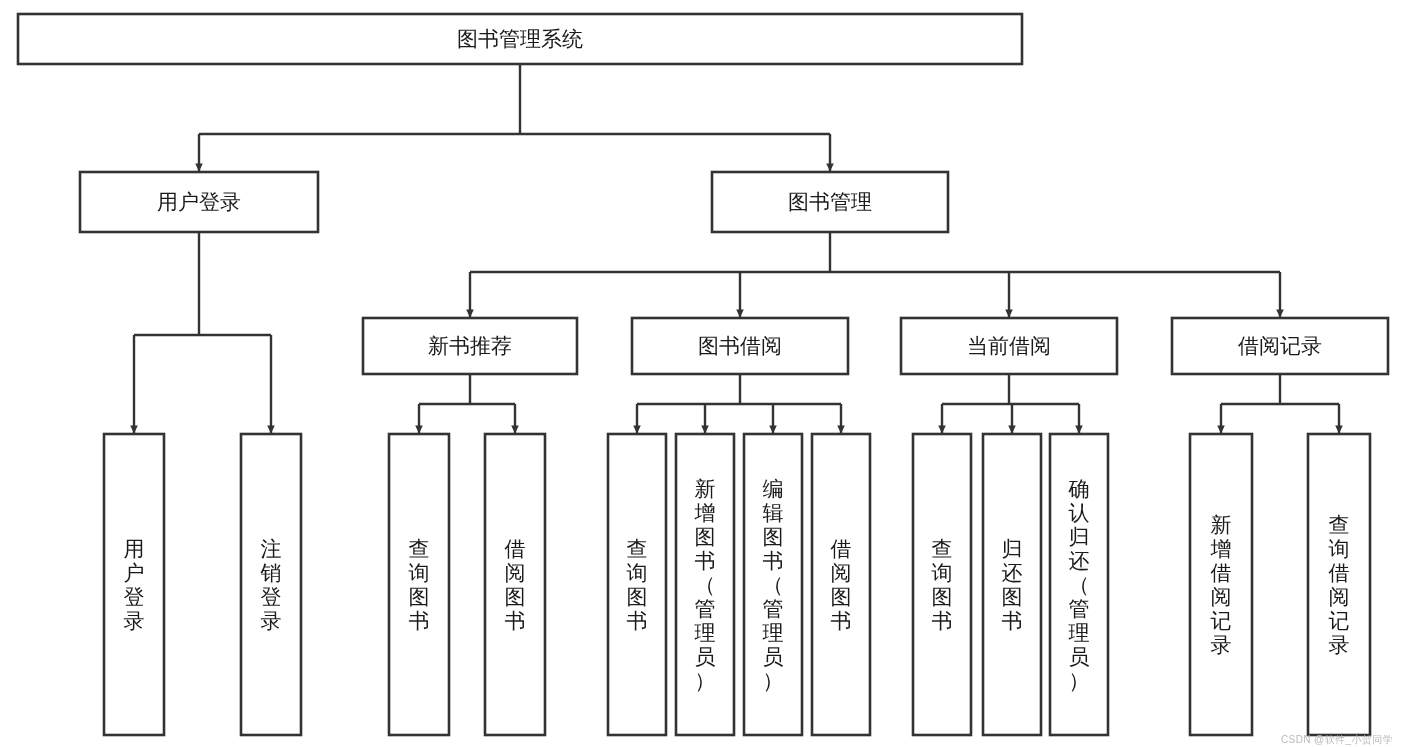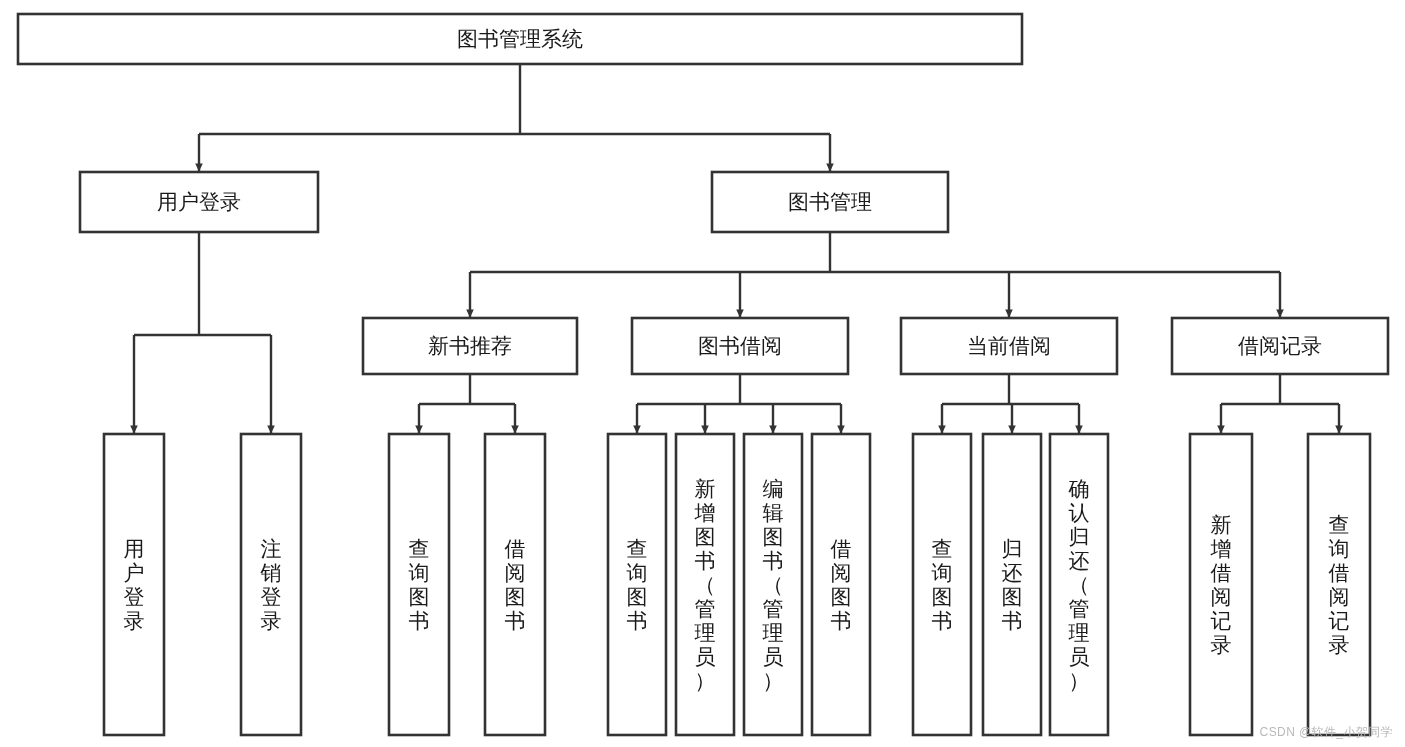--- a/index.html
+++ b/index.html
@@ -41,23 +41,23 @@
     text-anchor: middle;
   }
   .conn {
     stroke: #333333;
     stroke-width: 2.4;
     fill: none;
   }
   .watermark {
     position: absolute;
     right: 12px;
-    bottom: 6px;
+    bottom: 0;
     font-family: "Liberation Sans", "DejaVu Sans", sans-serif;
-    font-size: 12px;
+    font-size: 10px;
     color: #b9b9b9;
     letter-spacing: 0.4px;
     white-space: nowrap;
     user-select: none;
     margin-left: 41px;
   }
 </style>
 </head>
 <body>
 

